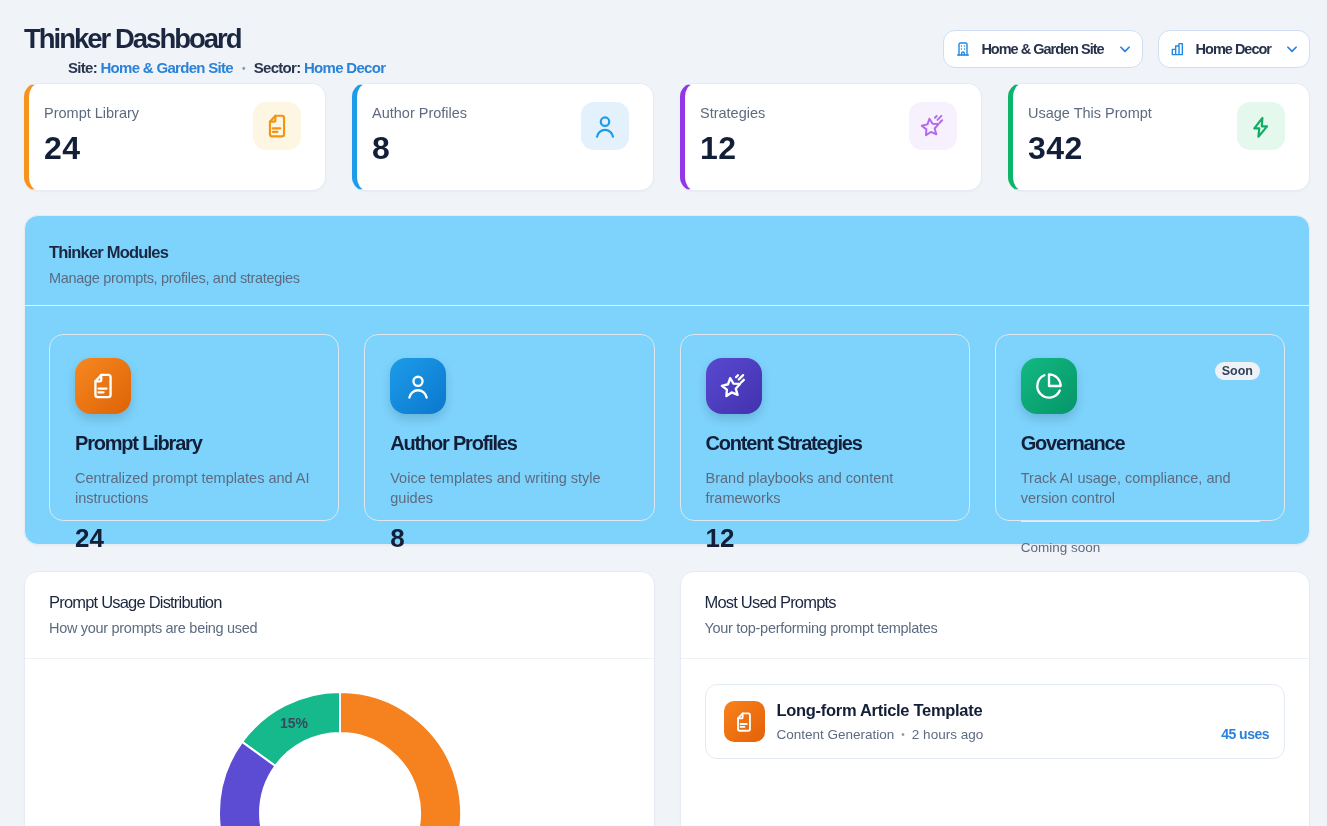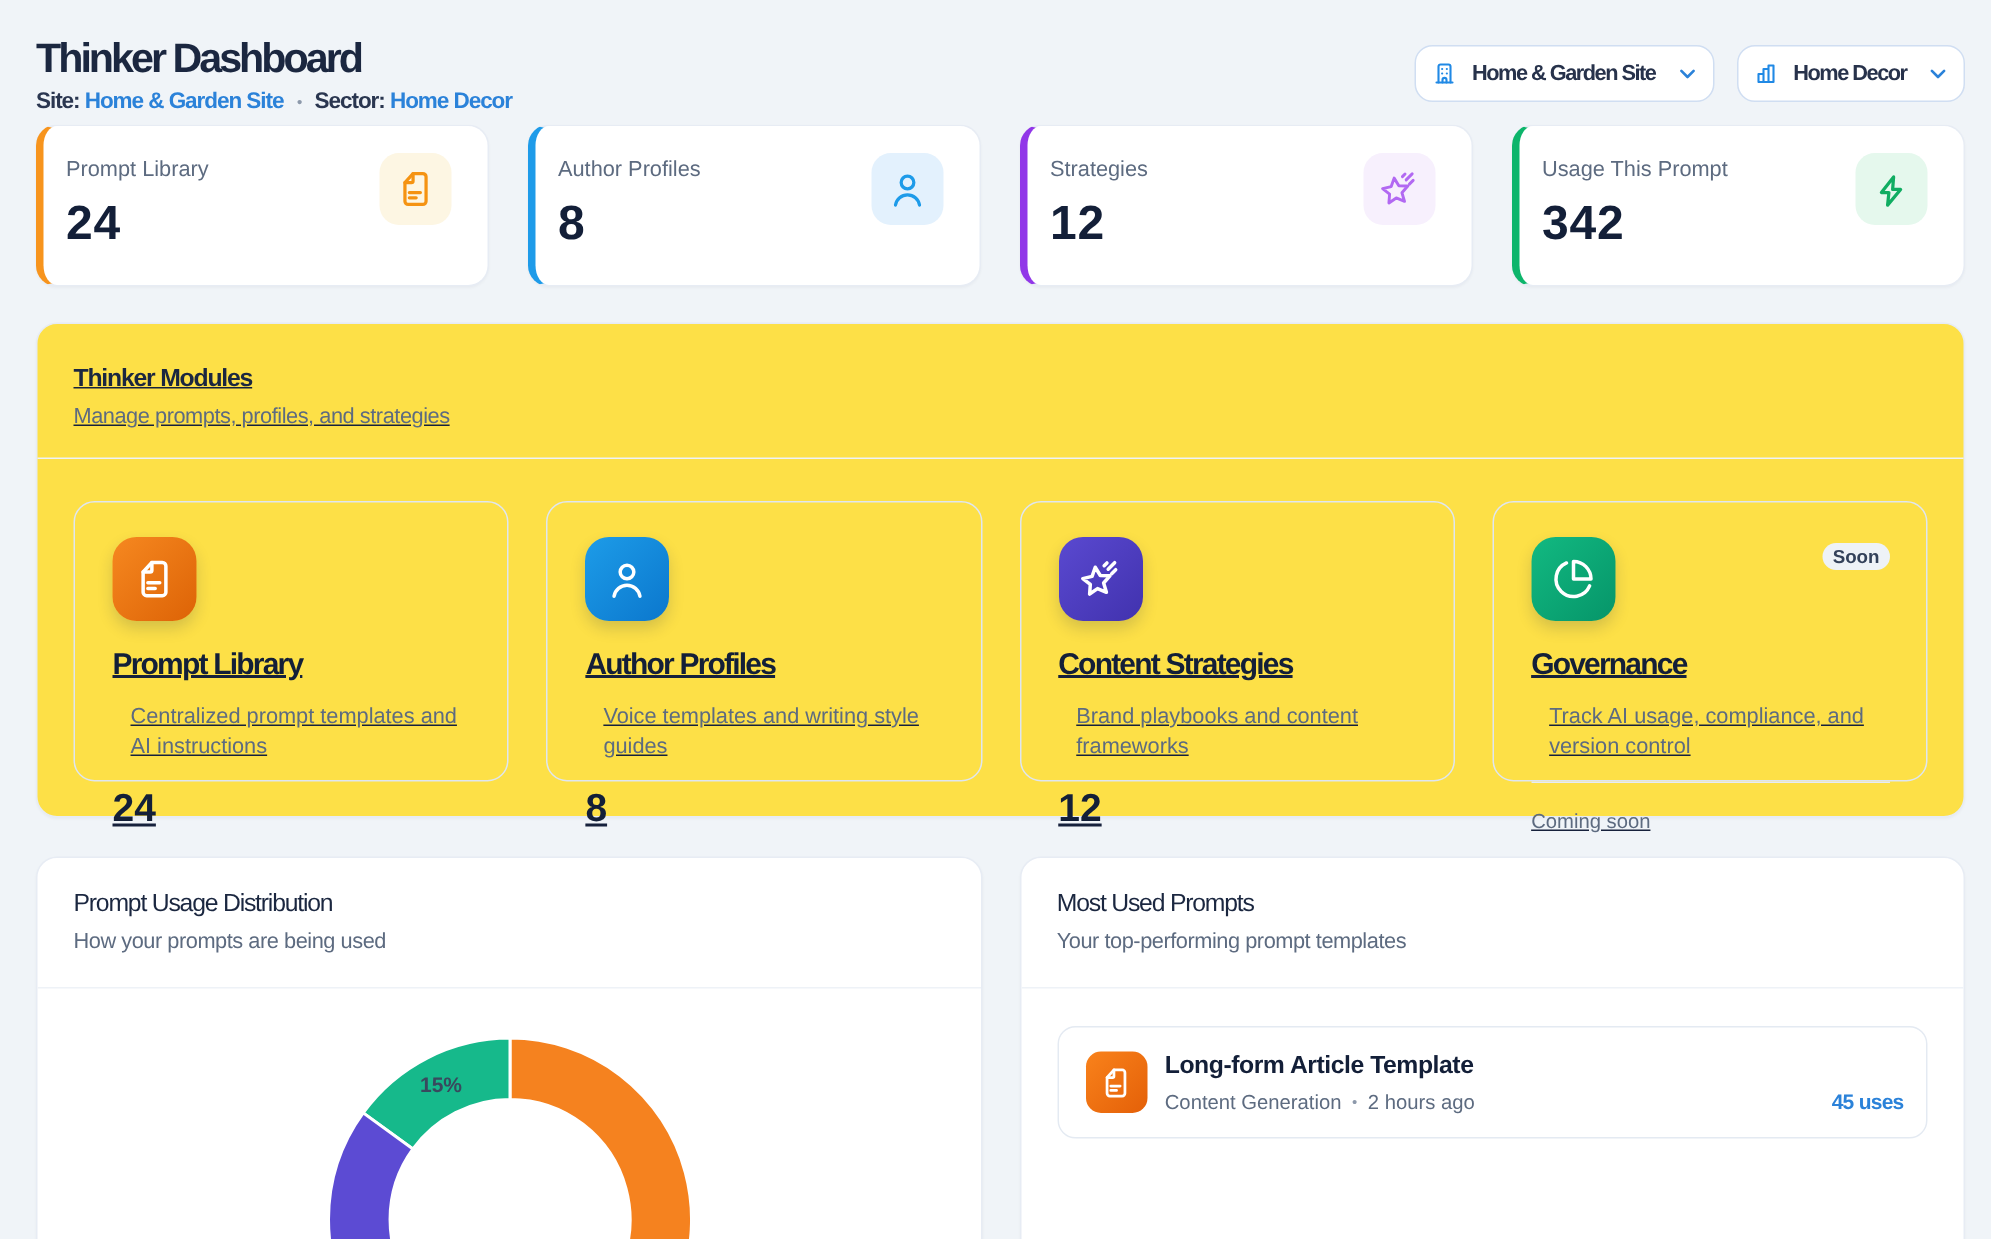--- a/index.html
+++ b/index.html
@@ -2,42 +2,42 @@
 <html><head>
 <meta charset="utf-8">
 <style>
 * { box-sizing: border-box; margin:0; padding:0; }
 html,body { width:1327px; height:826px; overflow:hidden; }
 body { background:#f0f4f8; font-family:"Liberation Sans", sans-serif; color:#16213c; }
 .wrap { padding:22px 17px 0 24px; }
 
 .hdr { display:flex; justify-content:space-between; align-items:flex-start; }
 h1 { font-size:27.5px; font-weight:bold; color:#1b2740; letter-spacing:-2px; padding-top:1px; }
-.sub { margin-top:4px; font-size:15px; color:#2a3650; font-weight:bold; letter-spacing:-0.7px; }
+.sub { margin-top:4px; font-size:15px; color:#2a3650; font-weight:bold; letter-spacing:-0.7px;margin-left:44px; }
 .sub a { color:#2b82d9; text-decoration:none; font-weight:bold; }
 .sub .dot { color:#8d99ab; margin:0 9px; font-size:10px; vertical-align:1px; }
 .btns { display:flex; gap:15px; margin-top:8px; }
 .btn { height:38px; background:#fff; border:1px solid #d0def2; border-radius:12px; display:flex; align-items:center; gap:10px; padding:0 10px 0 11px; font-size:14.5px; font-weight:bold; color:#27324b; letter-spacing:-1px; }
 .btn svg { flex:none; }
 
 .stats { display:grid; grid-template-columns:repeat(4,1fr); gap:26px; margin-top:7px; }
 .stat { position:relative; background:#fff; border:1px solid #e7ecf4; border-left:5px solid var(--c); border-radius:14px; height:108px; padding:21px 24px 0 15px; box-shadow:0 1px 2px rgba(20,30,60,.04); }
 .stat .lbl { font-size:14.5px; color:#5d6b80; }
 .stat .val { font-size:32px; font-weight:bold; color:#131f38; margin-top:9px; letter-spacing:0.5px; }
 .sicon { position:absolute; top:18px; right:24px; width:48px; height:48px; border-radius:13px; display:flex; align-items:center; justify-content:center; }
 
-.panel { margin-top:24px; background:#fde047; border:1px solid #e7ecf4; border-radius:14px; box-shadow:0 1px 2px rgba(20,30,60,.04);text-decoration:underline; }
+.panel { margin-top:24px; background:#7dd3fc; border:1px solid #e7ecf4; border-radius:14px; box-shadow:0 1px 2px rgba(20,30,60,.04); }
 .phead { padding:27px 24px 19px; border-bottom:1px solid #eef2f7; }
 .phead h2 { font-size:16.5px; font-weight:bold; color:#1b2740; letter-spacing:-0.8px; }
 .phead .psub { font-size:14.5px; color:#5d6b80; margin-top:8px; letter-spacing:-0.3px; }
 .mods { display:grid; grid-template-columns:repeat(4,1fr); gap:25px; padding:28px 24px 23px; }
 .mod { position:relative; border:1px solid #dfe6f0; border-radius:14px; height:187px; padding:23px 24px 0 25px; }
 .tile { width:56px; height:56px; border-radius:16px; display:flex; align-items:center; justify-content:center; box-shadow:0 5px 10px rgba(30,45,70,.18); }
 .mod h3 { font-size:20px; font-weight:bold; color:#131f38; margin-top:18px; letter-spacing:-1.2px; }
-.mod .desc { font-size:14.5px; color:#5d6b80; line-height:20px; margin-top:13px;margin-left:12px; }
+.mod .desc { font-size:14.5px; color:#5d6b80; line-height:20px; margin-top:13px; }
 .mod .num { font-size:26px; font-weight:bold; color:#131f38; margin-top:15px; }
 .soon { position:absolute; top:27px; right:24px; background:#eef2f7; color:#33415a; border-radius:999px; font-size:12.5px; font-weight:bold; padding:2px 7px; height:18px; line-height:15px; }
 .gdiv { border-top:1px solid #e7ecf4; margin-top:13px; }
 .coming { font-size:13.5px; color:#5d6b80; margin-top:18px; }
 
 .bottom { display:grid; grid-template-columns:repeat(2,1fr); gap:25px; margin-top:26px; }
 .bcard { background:#fff; border:1px solid #e7ecf4; border-radius:14px; height:340px; overflow:hidden; box-shadow:0 1px 2px rgba(20,30,60,.04); }
 .bhead { padding:21px 24px 22px; border-bottom:1px solid #eef2f7; }
 .bhead h2 { font-size:16.5px; font-weight:normal; color:#1b2740; letter-spacing:-0.8px; }
 .bhead .psub { font-size:14.5px; color:#5d6b80; margin-top:8px; letter-spacing:-0.3px; }

